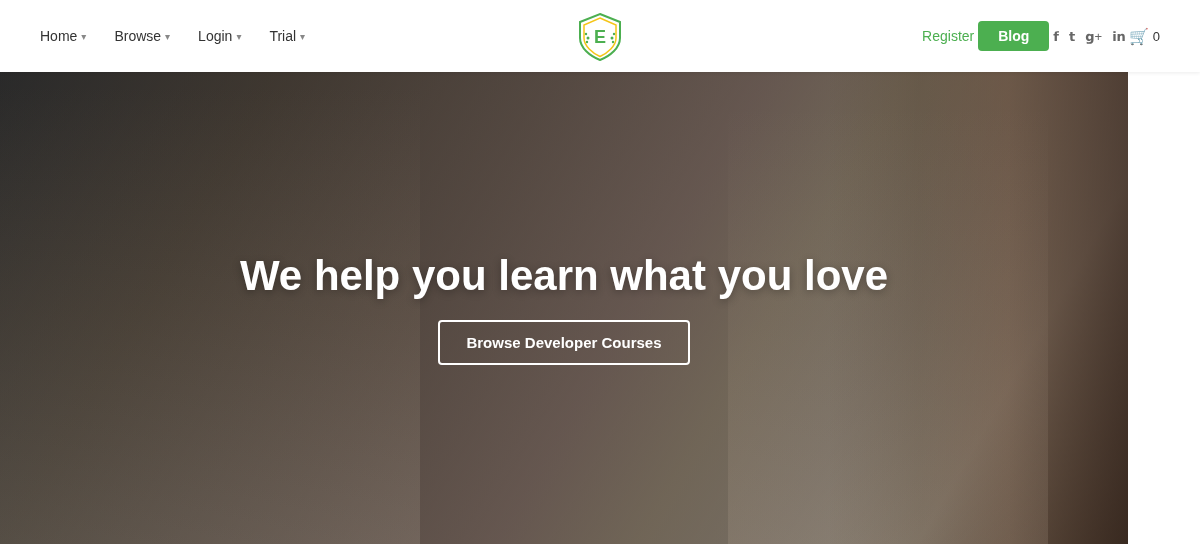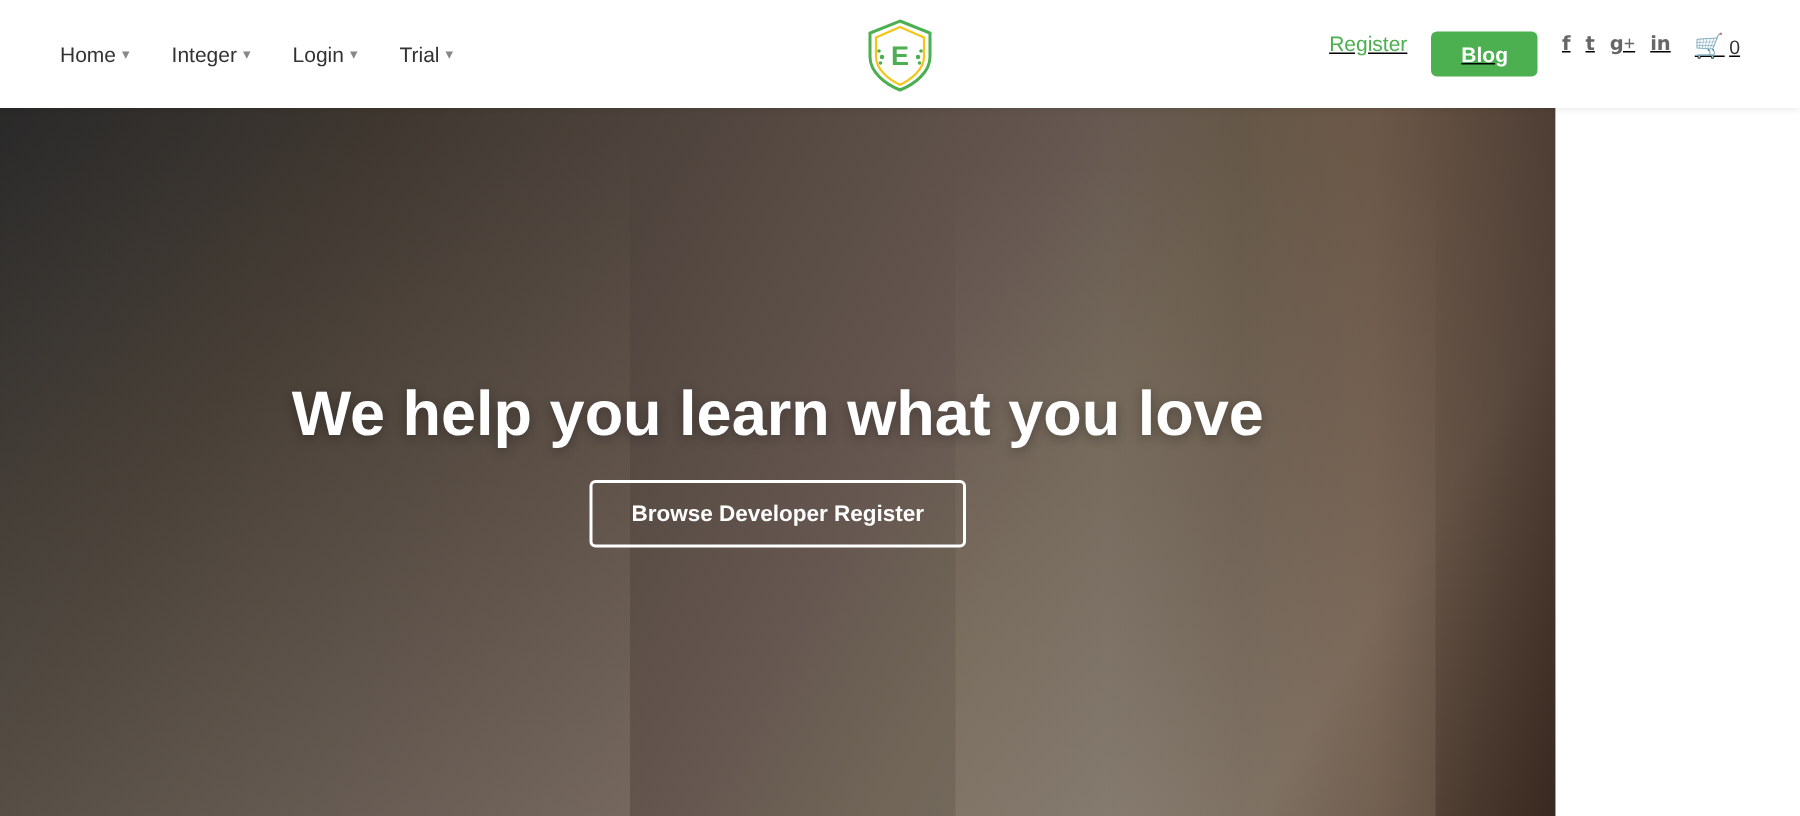--- a/index.html
+++ b/index.html
@@ -42,23 +42,22 @@
       display: flex;
       align-items: center;
       justify-content: center;
     }
     .logo-shield {
       width: 52px;
       height: 52px;
     }
     .nav-right {
       display: flex;
-      align-items: flex-start;
-      gap: 16px;
-      text-decoration: underline;
+      align-items: center;
+      gap: 4px;
     }
     .nav-register {
       font-size: 14px;
       color: #4caf50;
       cursor: pointer;
       font-weight: 500;
     }
     .nav-login {
       background: #4caf50;
       color: #fff;
@@ -84,21 +83,21 @@
       align-items: center;
       gap: 3px;
       cursor: pointer;
     }
     .cart-icon { font-size: 16px; color: #666; }
     .cart-count { font-size: 13px; color: #333; }
 
     
     .hero {
       position: relative;
-      width: 1037px;
+      width: 1128px;
       height: 472px;
       overflow: hidden;
       display: flex;
       align-items: center;
       justify-content: center;
     }
     .hero-bg {
       position: absolute;
       inset: 0;
       background: linear-gradient(
@@ -222,21 +221,21 @@
 </head>
 <body>
 
 <nav class="navbar">
   <div class="nav-left">
     <span class="nav-item">
       <span>Home</span>
       <span class="chevron">▾</span>
     </span>
     <span class="nav-item">
-      <span>Integer</span>
+      <span>Browse</span>
       <span class="chevron">▾</span>
     </span>
     <span class="nav-item">
       <span>Login</span>
       <span class="chevron">▾</span>
     </span>
     <span class="nav-item">
       <span>Trial</span>
       <span class="chevron">▾</span>
     </span>
@@ -277,16 +276,16 @@
 </nav>
 
 <section class="hero">
   <div class="hero-bg"></div>
   <div class="hero-person-left"></div>
   <div class="hero-person-right"></div>
 
   <div class="hero-content">
     <h1 class="hero-title">We help you learn what you love</h1>
     <div class="hero-buttons">
-      <button class="btn-outline">Browse Developer Register</button>
+      <button class="btn-outline">Browse Developer Courses</button>
     </div>
   </div>
 </section>
 
 </body></html>

